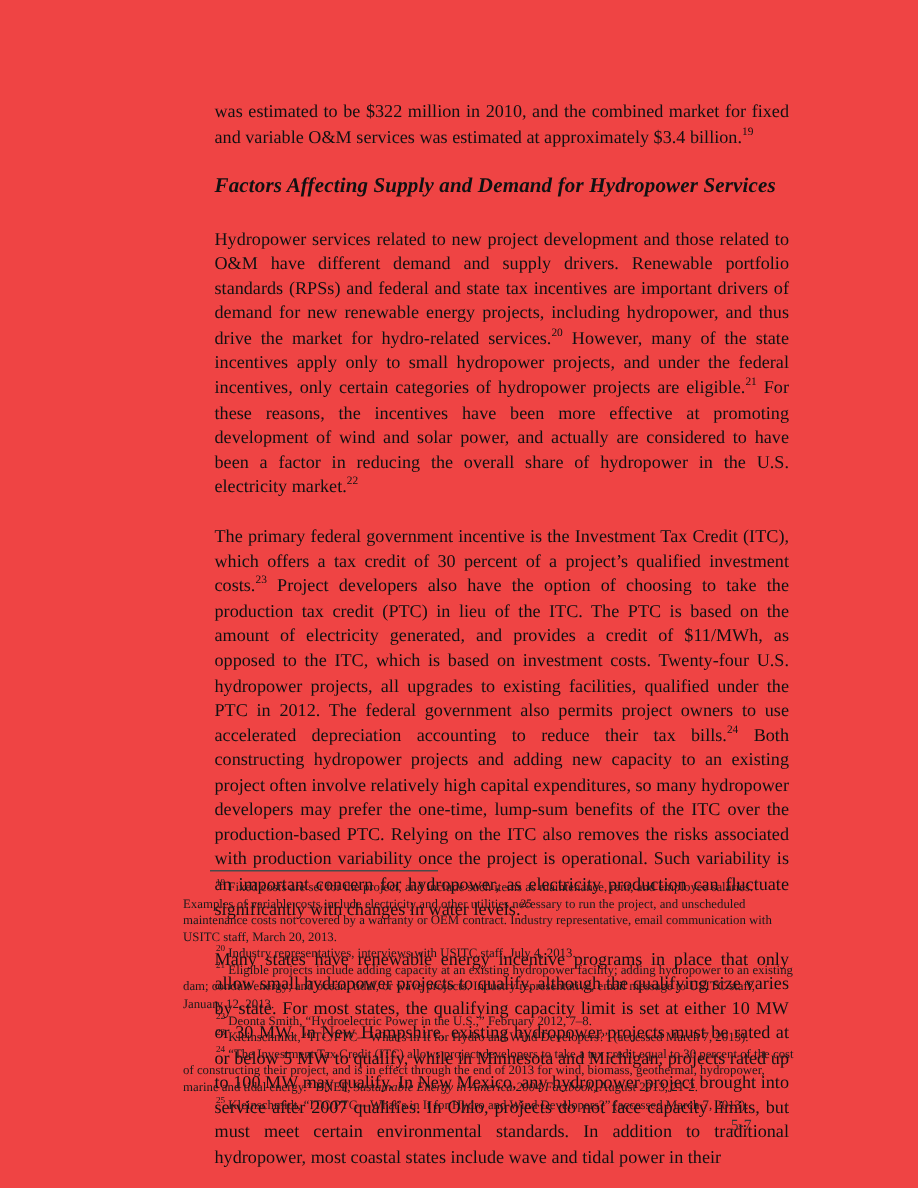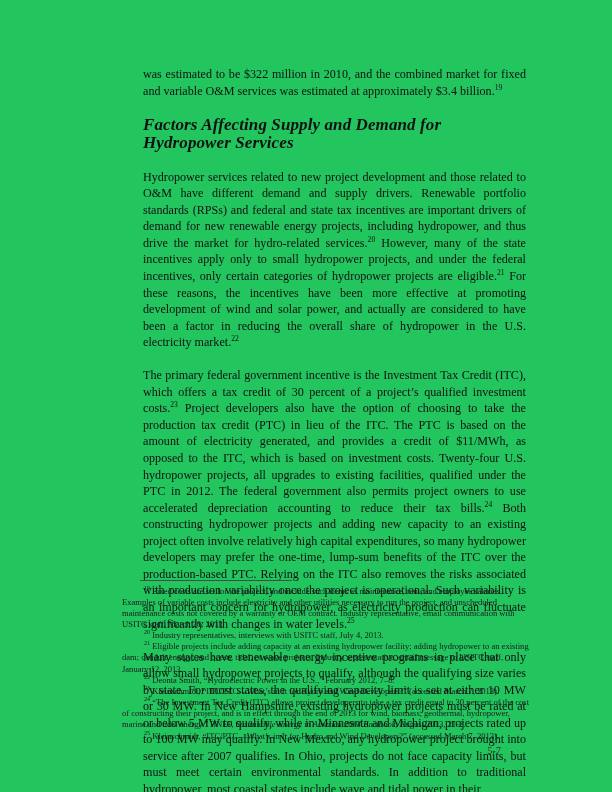--- a/index.html
+++ b/index.html
@@ -16,21 +16,21 @@
     color: #111111;
     -webkit-font-smoothing: antialiased;
   }
 
   #page {
     position: absolute;
     left: 0;
     top: 0;
     width: 612px;
     height: 792px;
-    background: #22c55e;
+    background: #ef4444;
   }
 
   
   #content {
     position: absolute;
     left: 143px;
     top: 66px;
     width: 383px;
   }
 
@@ -42,21 +42,21 @@
     text-justify: inter-word;
     letter-spacing: 0.01px;
   }
 
   p.gap-after {
     margin-bottom: 16.6px;
   }
 
   h2.section-heading {
     margin: 14px 0 17px 0;
-    font-size: 17px;
+    font-size: 14px;
     font-weight: bold;
     font-style: italic;
     line-height: 18px;
     text-align: left;
     letter-spacing: 0.1px;
   }
 
   sup.fn-ref {
     font-size: 7.6px;
     vertical-align: super;

